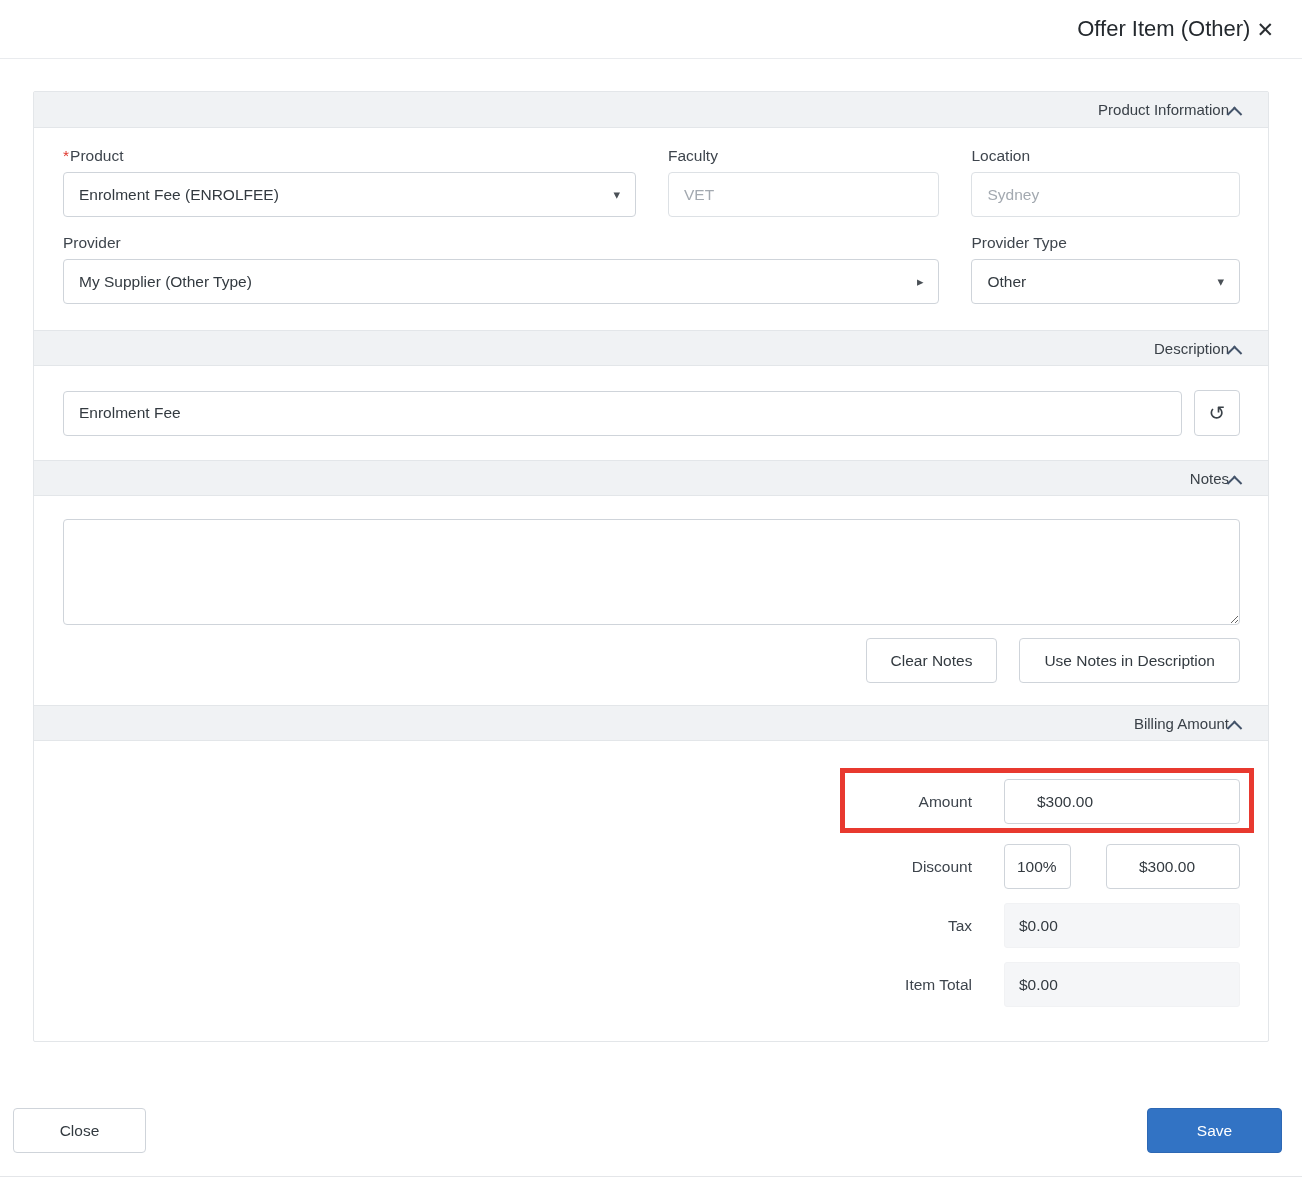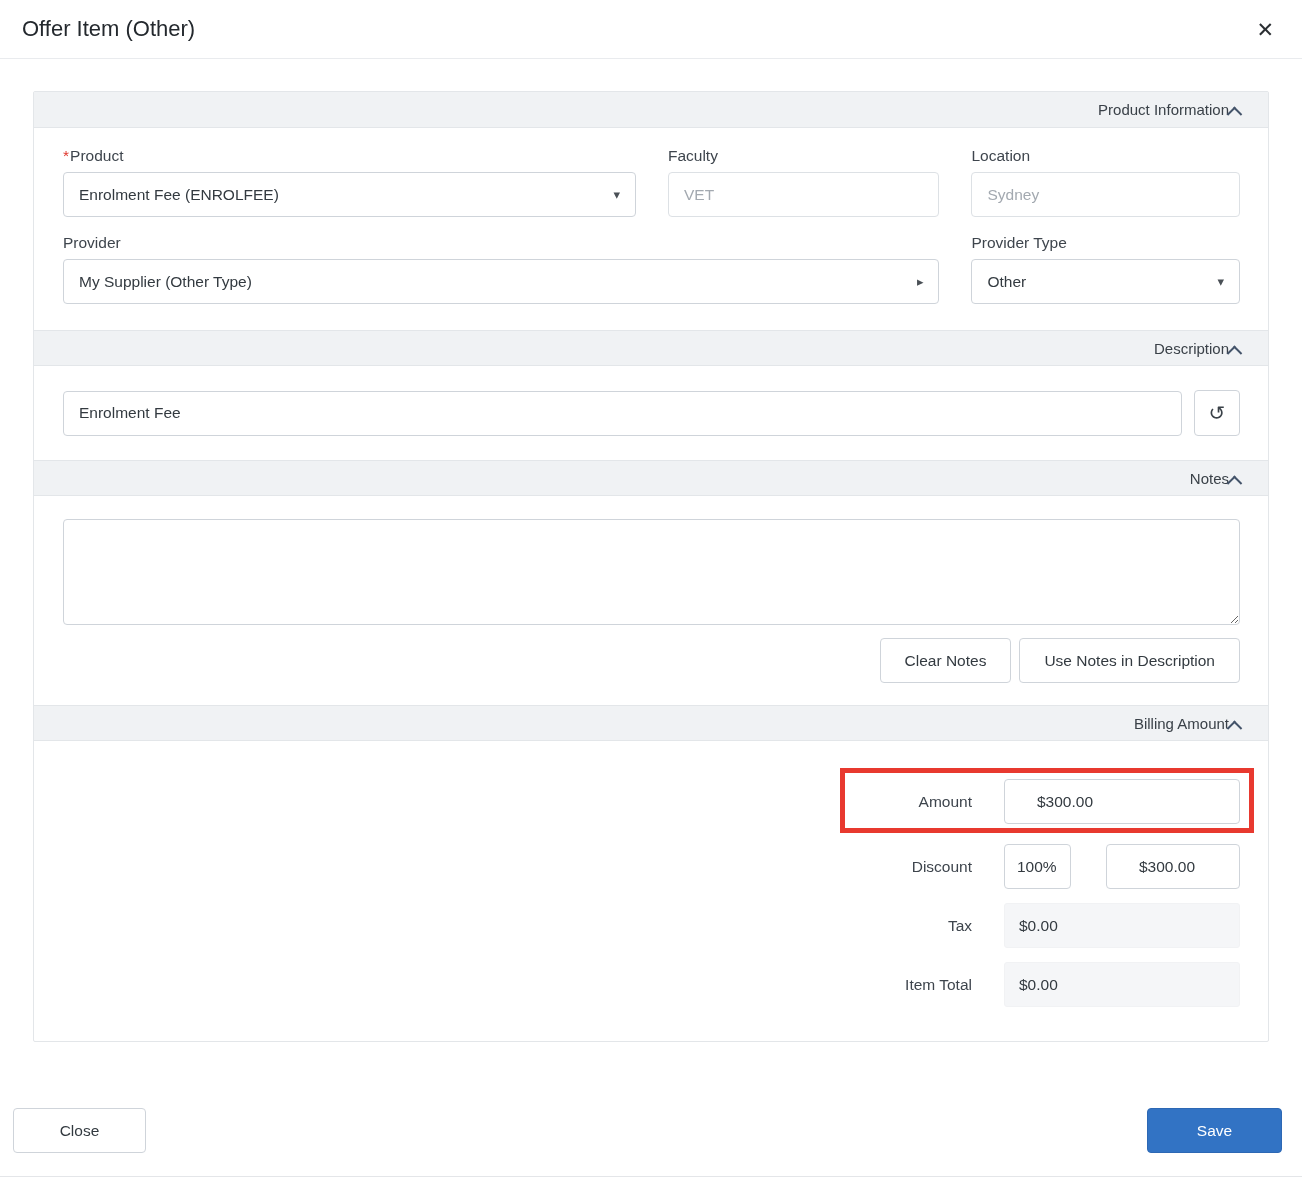--- a/index.html
+++ b/index.html
@@ -11,21 +11,21 @@
     color: #333a40;
     position: relative;
     overflow: hidden;
   }
 
   
   .modal-header {
     height: 59px;
     display: flex;
     align-items: center;
-    justify-content: space-between;
+    justify-content: flex-end;
     padding: 0 22px;
     border-bottom: 1px solid #e9ebee;
   }
   .modal-title { font-size: 22px; font-weight: 400; color: #24292e; }
   .close-btn {
     background: none; border: none; cursor: pointer;
     font-size: 21px; color: #2b2f33; line-height: 1;
     padding: 4px 6px;
   }
 
@@ -116,21 +116,21 @@
     width: 100%; height: 106px;
     border: 1px solid #cfd4da;
     border-radius: 4px;
     resize: vertical;
     padding: 10px 14px;
     font-family: "Liberation Sans", sans-serif;
     font-size: 15.5px;
     outline: none;
   }
   .notes-buttons {
-    display: flex; justify-content: flex-end; gap: 8px; margin-top: 9px;
+    display: flex; justify-content: flex-end; gap: 22px; margin-top: 9px;
   }
   .btn {
     height: 45px;
     border: 1px solid #cfd4da;
     border-radius: 4px;
     background: #fff;
     font-size: 15.5px;
     color: #333a40;
     font-family: "Liberation Sans", sans-serif;
     padding: 0 24px;

